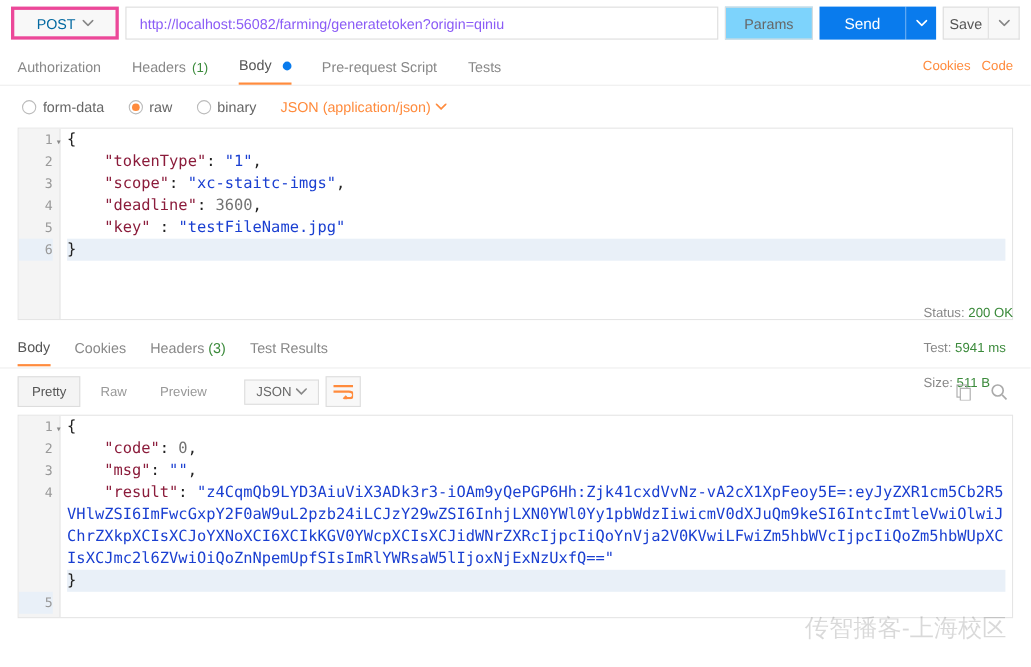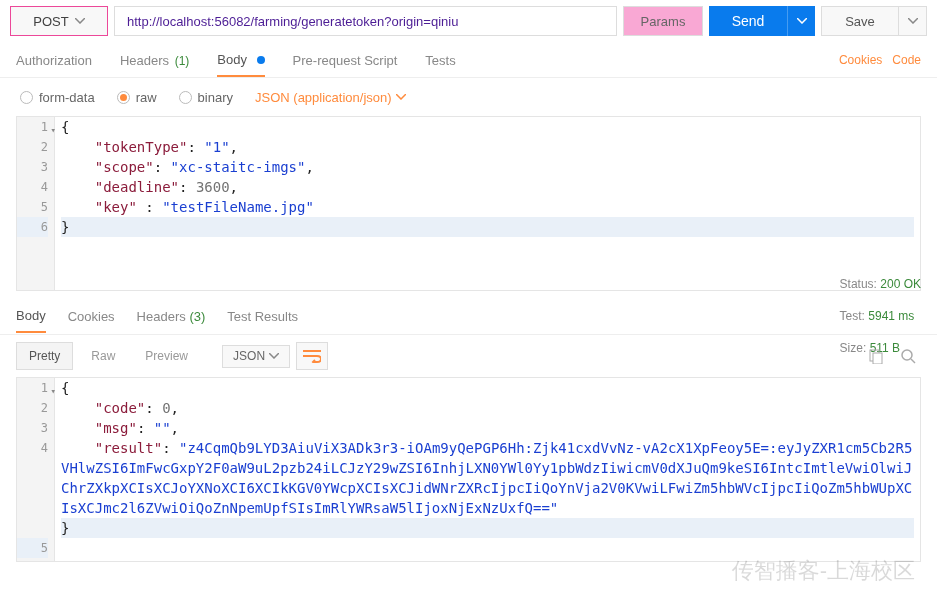--- a/index.html
+++ b/index.html
@@ -1,25 +1,25 @@
 <!DOCTYPE html>
 <html><head>
 <meta charset="utf-8">
 <style>
 * { box-sizing: border-box; margin: 0; padding: 0; }
 body { font-family: -apple-system, BlinkMacSystemFont, "Segoe UI", Arial, sans-serif; font-size: 13px; color: #333; background: #fff; width: 937px; height: 606px; overflow: hidden; position: relative; }
 .toolbar { display: flex; align-items: stretch; height: 42px; padding: 6px 10px; gap: 6px; background: #fff; }
-.method-btn { display: flex; align-items: center; justify-content: center; gap: 6px; width: 98px; border: 1px solid #ec4899; background: #f8f8f8; color: #404040; cursor: pointer; font-size: 13px; }
-.url-input { flex: 1; border: 1px solid #ddd; padding: 0 12px; font-size: 13px; color: #4c1d95; outline: none; }
-.gray-btn { display: flex; align-items: center; justify-content: center; width: 80px; border: 1px solid #ddd; background: #f9a8d4; color: #666; cursor: pointer; font-size: 13px; }
+.method-btn { display: flex; align-items: center; justify-content: center; gap: 6px; width: 98px; border: 3px solid #ec4899; background: #f8f8f8; color: #0369a1; cursor: pointer; font-size: 13px; }
+.url-input { flex: 1; border: 1px solid #ddd; padding: 0 12px; font-size: 13px; color: #8b5cf6; outline: none; }
+.gray-btn { display: flex; align-items: center; justify-content: center; width: 80px; border: 1px solid #ddd; background: #7dd3fc; color: #666; cursor: pointer; font-size: 13px; }
 .send-wrap { display: flex; }
 .send-btn { width: 78px; background: #097bed; color: #fff; border: none; font-weight: 500; font-size: 14px; cursor: pointer; }
 .send-caret { width: 28px; background: #097bed; border: none; border-left: 1px solid rgba(255,255,255,.25); color: #fff; display: flex; align-items: center; justify-content: center; cursor: pointer; }
 .save-wrap { display: flex; }
-.save-btn { width: 78px; border: 1px solid #ddd; background: #f8f8f8; color: #555; cursor: pointer; font-size: 13px; }
+.save-btn { width: 42px; border: 1px solid #ddd; background: #f8f8f8; color: #555; cursor: pointer; font-size: 13px; }
 .save-caret { width: 28px; border: 1px solid #ddd; border-left: none; background: #f8f8f8; color: #888; display: flex; align-items: center; justify-content: center; cursor: pointer; }
 .tabs-row { display: flex; align-items: center; height: 36px; padding: 0 16px; border-bottom: 1px solid #eee; gap: 28px; position: relative; }
 .tab { color: #888; cursor: pointer; padding: 9px 0 8px; font-size: 13px; }
 .tab.active { color: #555; border-bottom: 2px solid #ff8b3d; }
 .tab .count { color: #3b8a3b; font-size: 12px; margin-left: 2px; }
 .dot { display: inline-block; width: 8px; height: 8px; border-radius: 50%; background: #097bed; margin-left: 6px; vertical-align: middle; }
 .right-links { position: absolute; right: 16px; display: flex; gap: 10px; }
 .right-links span { color: #ff8b3d; cursor: pointer; font-size: 12px; }
 .body-type-row { display: flex; align-items: center; height: 38px; padding: 0 20px; gap: 22px; font-size: 13px; color: #666; }
 .radio-opt { display: flex; align-items: center; gap: 6px; cursor: pointer; }

